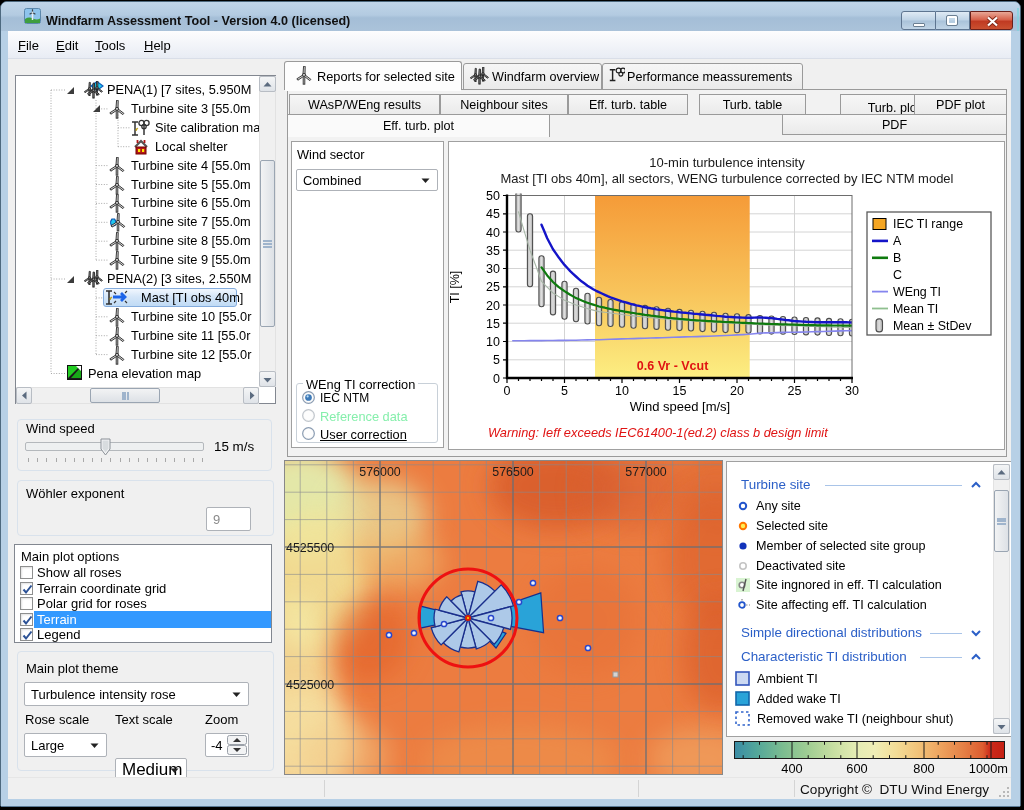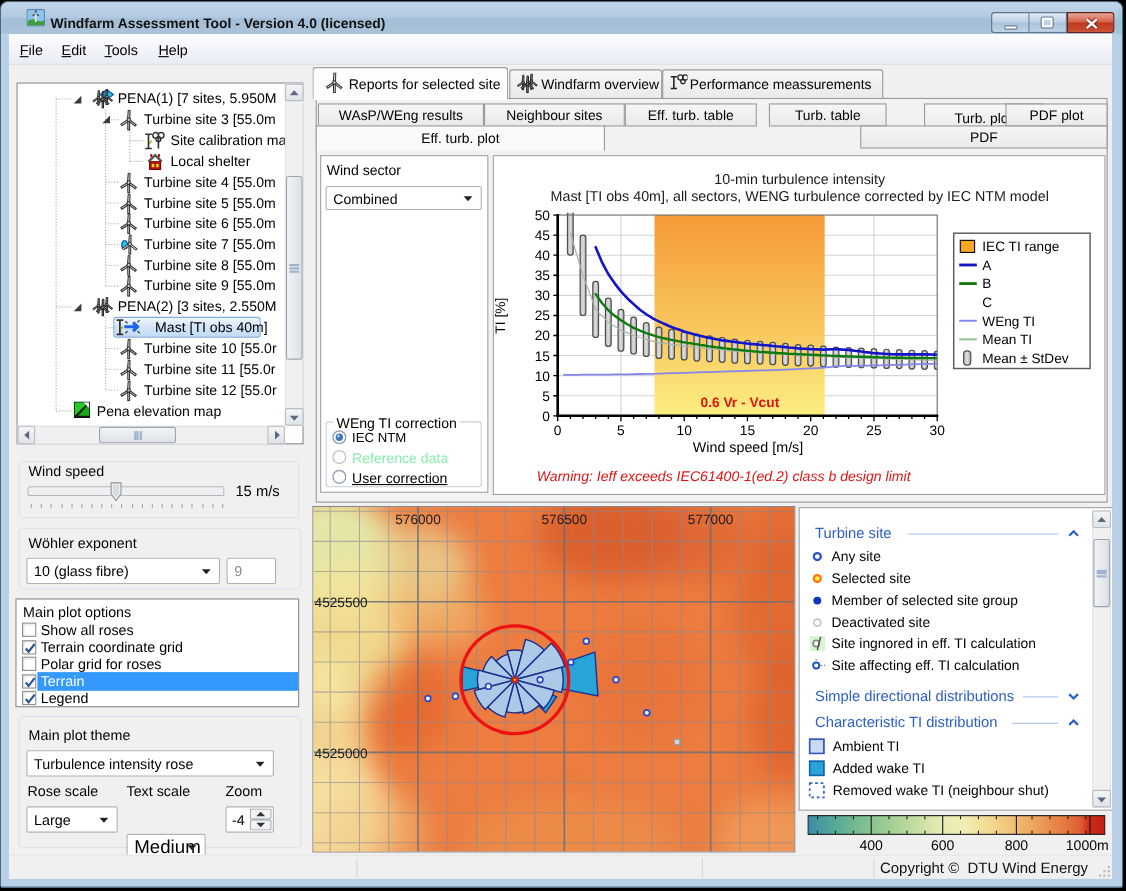--- a/index.html
+++ b/index.html
@@ -355,26 +355,20 @@
     <div style="position:absolute;left:137.8px;top:458px;width:1px;height:4px;background:#a8a8a8"></div>
     <div style="position:absolute;left:146.9px;top:458px;width:1px;height:4px;background:#a8a8a8"></div>
     <div style="position:absolute;left:156.1px;top:458px;width:1px;height:4px;background:#a8a8a8"></div>
     <div style="position:absolute;left:165.2px;top:458px;width:1px;height:4px;background:#a8a8a8"></div>
     <div style="position:absolute;left:174.4px;top:458px;width:1px;height:4px;background:#a8a8a8"></div>
     <div style="position:absolute;left:183.6px;top:458px;width:1px;height:4px;background:#a8a8a8"></div>
     <div style="position:absolute;left:192.7px;top:458px;width:1px;height:4px;background:#a8a8a8"></div>
     <div style="position:absolute;left:201.8px;top:458px;width:1px;height:4px;background:#a8a8a8"></div>
     <div class="gbox" style="left:17px;top:480px;width:257px;height:56px"></div>
     <div class="lbl" style="left:26px;top:486px">Wöhler exponent</div>
-    <div class="combo" style="left:24px;top:507px;width:176px;height:24px;font-size:13px">
-      <span style="padding-left:6px">10 (glass fibre)</span>
-      <svg width="9" height="6" viewBox="0 0 9 6" style="position:absolute;right:7px;top:9px">
-        <path d="M0.5 0.5 L4.5 5 L8.5 0.5 Z" fill="#222"></path>
-      </svg>
-    </div>
     <div class="abs" style="left:206px;top:507px;width:45px;height:24px;background:#fff;border:1px solid #aeb2b8;border-radius:2px;font-size:13px;color:#8a8a8a;display:flex;align-items:center;padding-left:6px">9</div>
     <div class="abs" style="left:14px;top:544px;width:258px;height:99px;background:#fff;border:1px solid #828790"></div>
     <div class="litm" style="left:21px;top:549px;font-size:13px">Main plot options</div>
     <div style="position:absolute;left:20px;top:566px;width:13px;height:13px;background:#fff;border:1px solid #8e8f8f;box-shadow:inset 1px 1px 2px rgba(0,0,0,0.12)"></div>
     <div class="litm" style="left:37px;top:565px;color:#000;font-size:13px">Show all roses</div>
     <div style="position:absolute;left:20px;top:581.5px;width:13px;height:13px;background:#fff;border:1px solid #8e8f8f;box-shadow:inset 1px 1px 2px rgba(0,0,0,0.12)">
       <svg width="13" height="13" viewBox="0 0 13 13">
         <path d="M2.5 6.5 L5 9.5 L10.5 2.5" fill="none" stroke="#2c5296" stroke-width="2"></path>
       </svg>
     </div>

